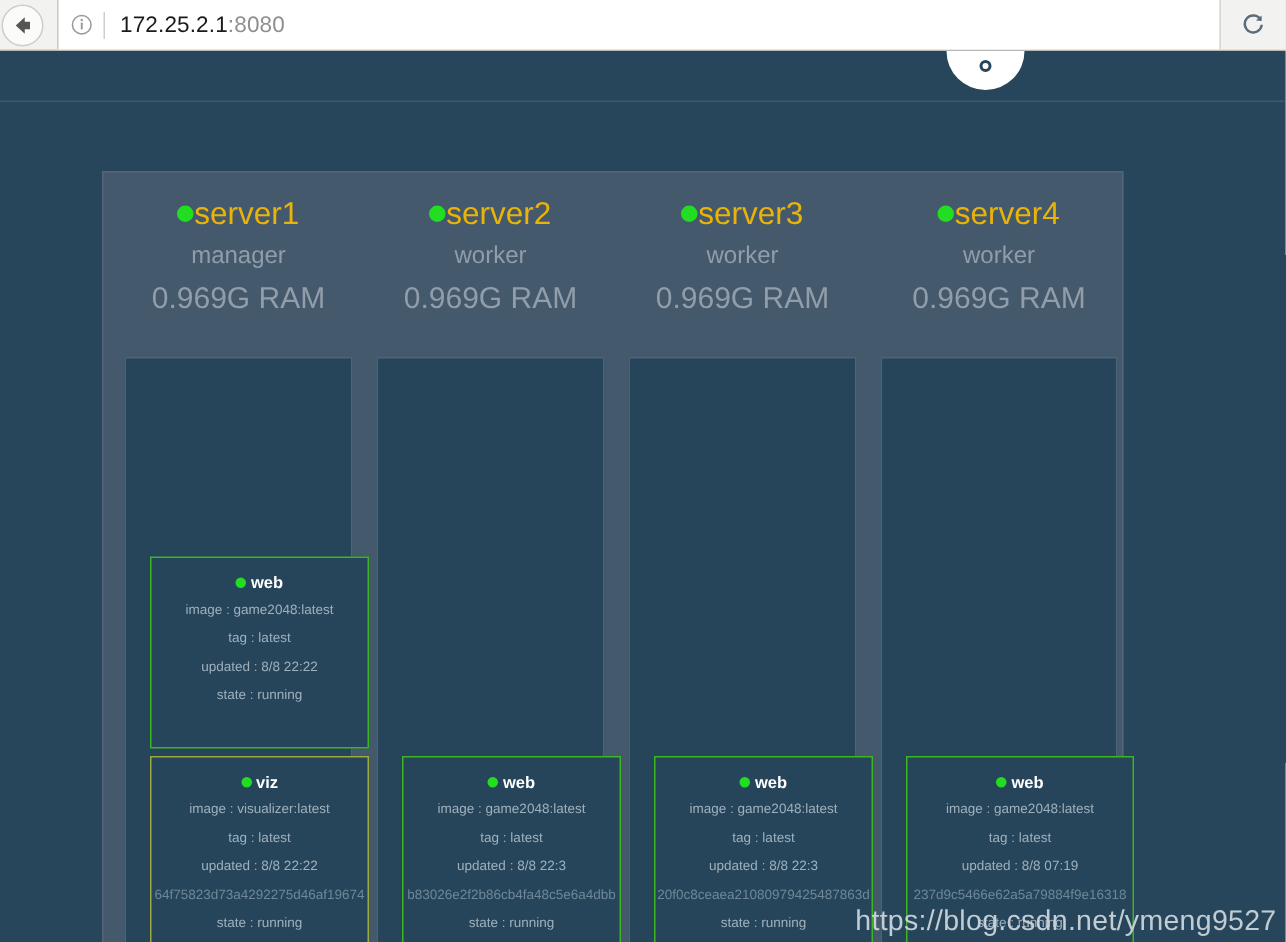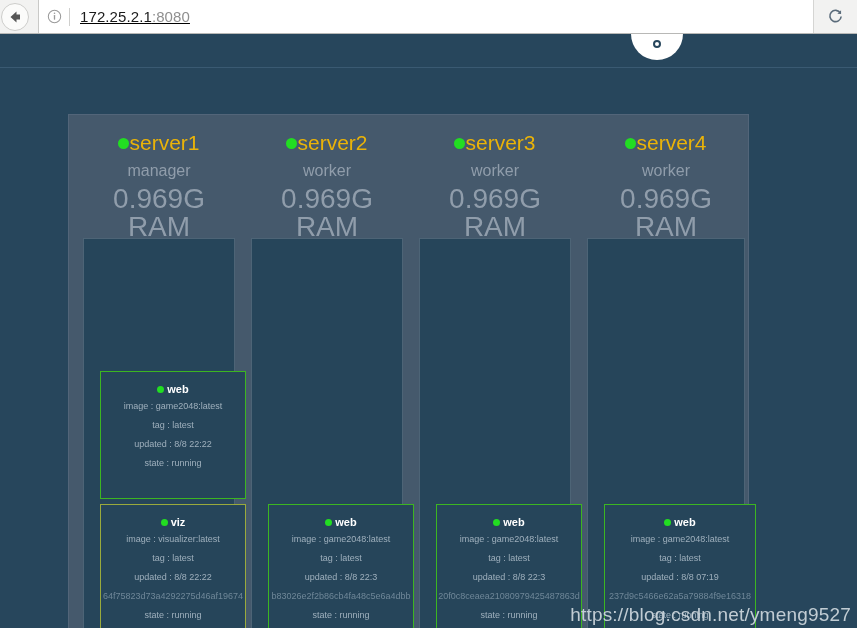--- a/index.html
+++ b/index.html
@@ -15,21 +15,20 @@
   
   .browser-chrome {
     position: absolute;
     top: 0; left: 0;
     width: 857px;
     height: 34px;
     background: #f2f2f1;
     border-bottom: 1px solid #b8b8b6;
     display: flex;
     align-items: center;
-    text-decoration: underline;
   }
   .nav-back {
     width: 38px;
     height: 34px;
     display: flex;
     align-items: center;
     justify-content: center;
     flex: 0 0 auto;
   }
   .back-circle {
@@ -171,21 +170,21 @@
     vertical-align: middle;
     position: relative;
     top: -1px;
   }
   .node-role {
     font-size: 16px;
     color: #909dab;
     line-height: 28px;
   }
   .node-ram {
-    font-size: 28px;
+    font-size: 20px;
     color: #909dab;
     line-height: 28px;
   }
 
   
   .node-body {
     position: absolute;
     top: 113px;
     left: 0;
     width: 152px;

